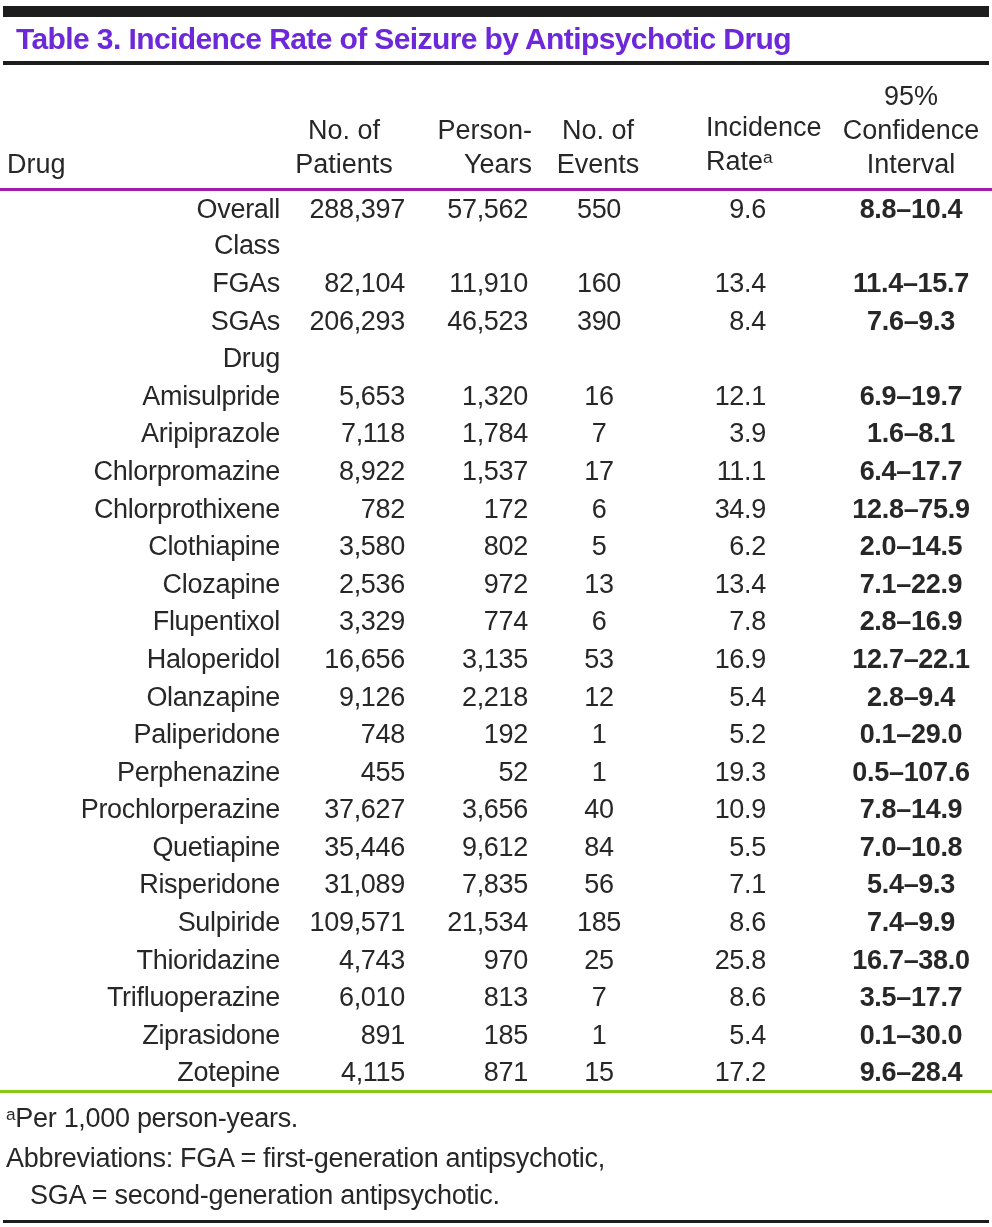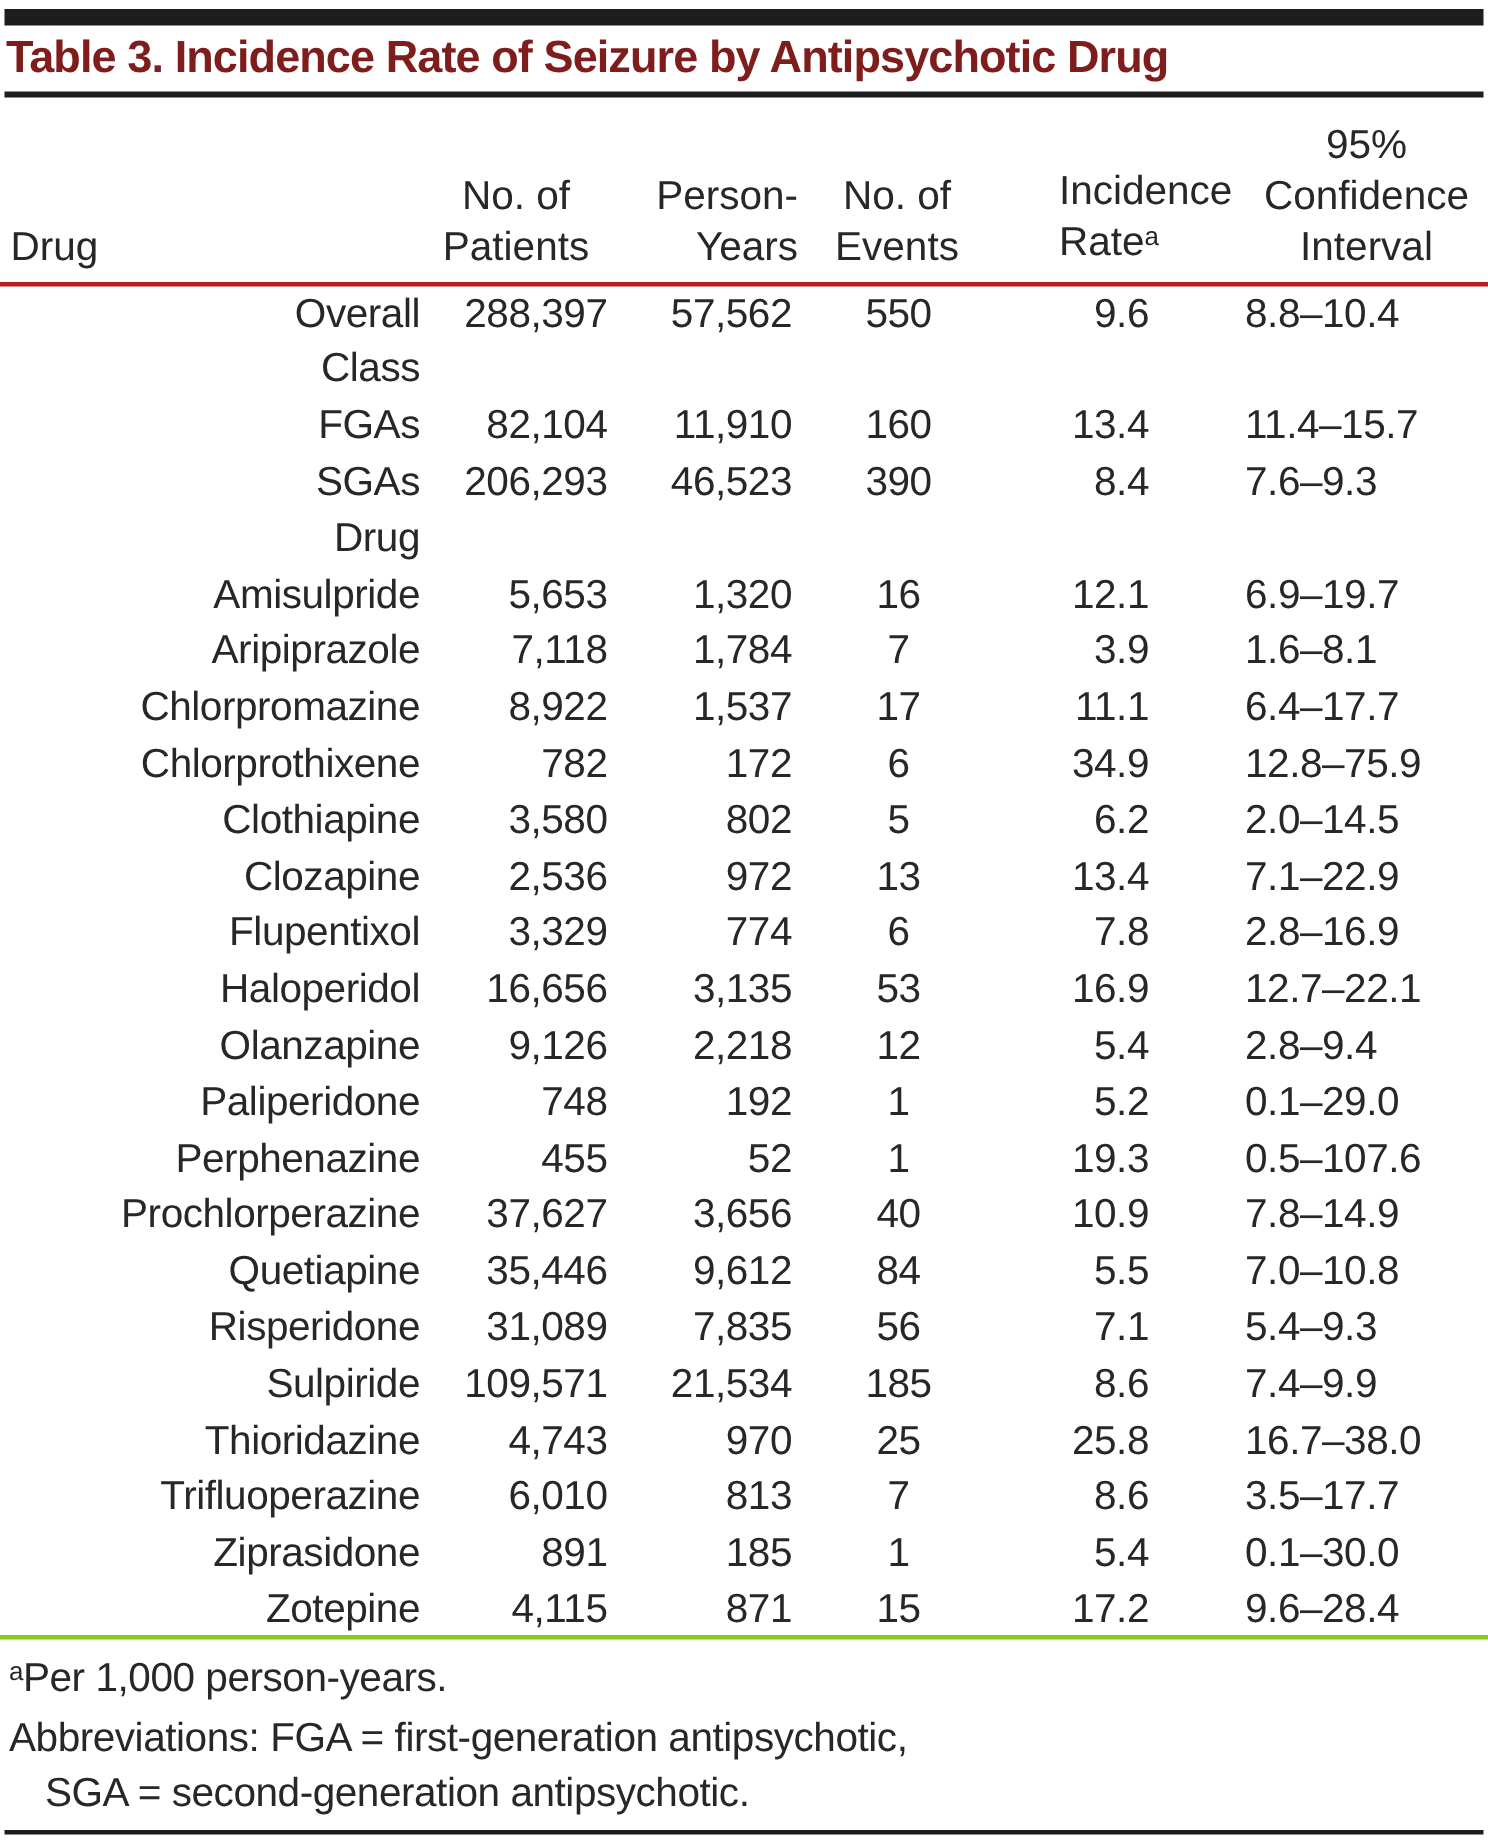--- a/index.html
+++ b/index.html
@@ -19,23 +19,23 @@
   .top-rule {
     height: 11px;
     background: #1d1d1d;
     margin: 6px 3px 0 3px;
   }
   .table-title {
     font-size: 30px;
     font-weight: 700;
     line-height: 44px;
     letter-spacing: -0.6px;
-    color: #7f1d1d;
+    color: #6d28d9;
     margin: 0;
-    padding-left: 4px;
+    padding-left: 16px;
     white-space: nowrap;
   }
   .title-rule {
     height: 4px;
     background: #1d1d1d;
     margin: 0 3px;
   }
 
   table.data-table {
     width: 992px;
@@ -48,21 +48,21 @@
   col.c-events   { width: 126px; }
   col.c-rate     { width: 114px; }
   col.c-ci       { width: 220px; }
 
   thead th {
     vertical-align: bottom;
     font-weight: 400;
     font-size: 27px;
     line-height: 34px;
     padding: 14px 0 7px 0;
-    border-bottom: 3px solid #b91c1c;
+    border-bottom: 3px solid #a21caf;
     white-space: nowrap;
   }
   thead th.col-drug     { text-align: left; padding-left: 7px; }
   thead th.col-patients { text-align: center; }
   thead th.col-py       { text-align: right; padding-left: 12px; }
   thead th.col-events   { text-align: center; padding-left: 6px; }
   thead th.col-rate     { text-align: center; padding-left: 48px; }
   thead th.col-ci       { text-align: center; padding-left: 58px; }
 
   tbody tr { height: 37.6px; }
@@ -72,21 +72,21 @@
     white-space: nowrap;
     vertical-align: middle;
     letter-spacing: -0.3px;
   }
   td.col-drug     { text-align: right; padding-left: 7px; }
   td.col-drug.indent { padding-left: 33px; }
   td.col-patients { text-align: right; padding-right: 3px; }
   td.col-py       { text-align: right; padding-right: 4px; }
   td.col-events   { text-align: center; padding-left: 8px; }
   td.col-rate     { text-align: right; padding-right: 6px; }
-  td.col-ci       { padding-left: 58px; }
+  td.col-ci       { text-align: center; padding-left: 58px; font-weight: bold; }
   tbody tr:last-child td { border-bottom: 3px solid #84cc16; }
 
   sup.sup-a {
     font-size: 64%;
     vertical-align: baseline;
     position: relative;
     top: -0.42em;
   }
 
   .footnotes {

